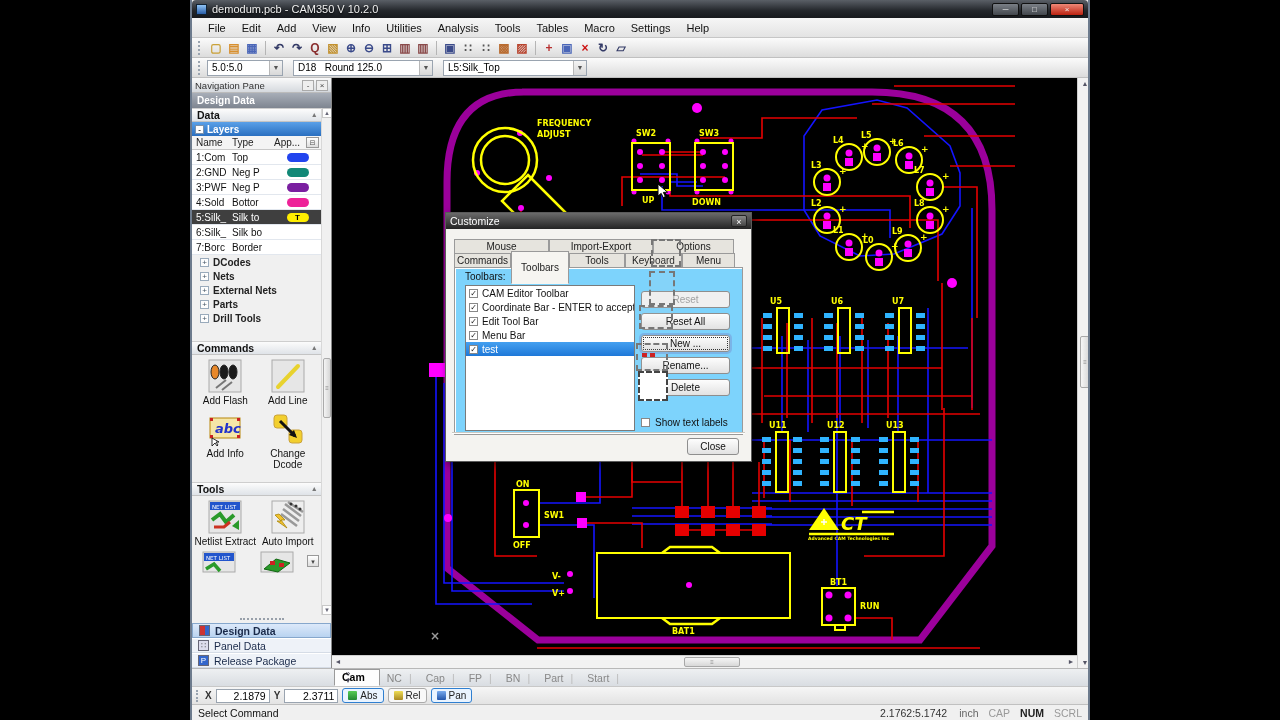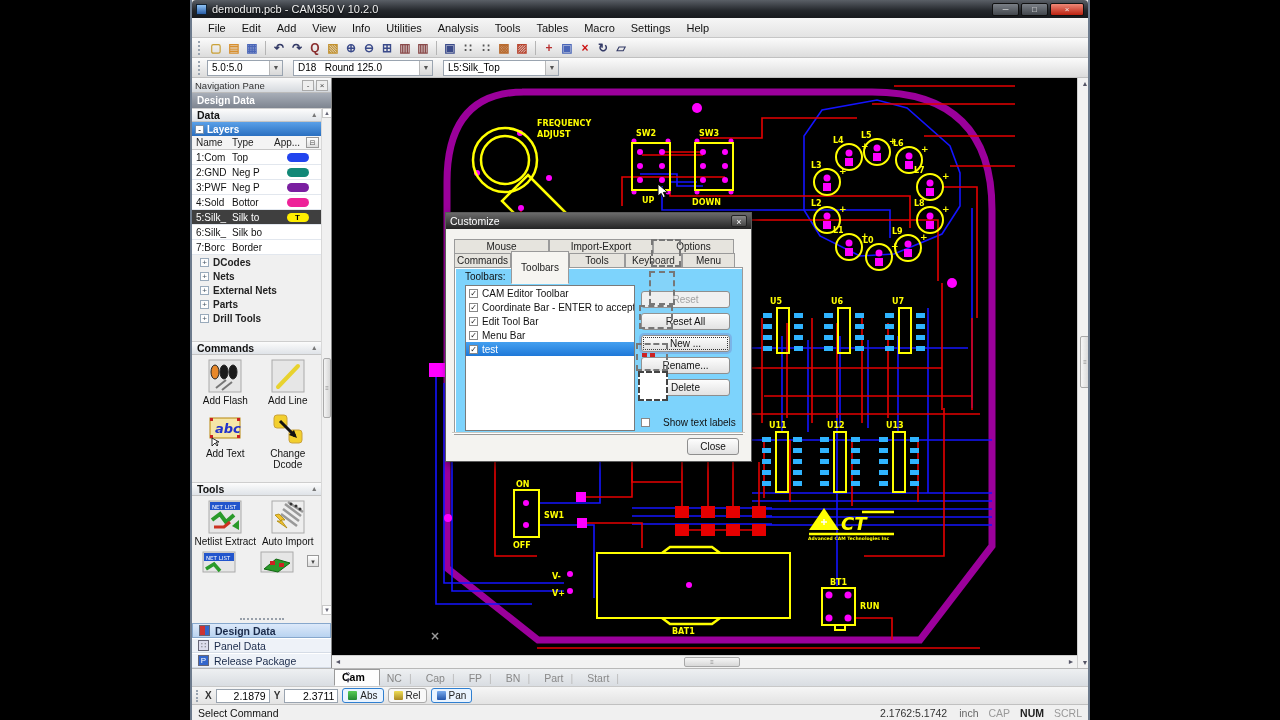--- a/index.html
+++ b/index.html
@@ -136,21 +136,21 @@
   .ditem { height:14px; display:flex; align-items:center; gap:4px; padding-left:3px; font-size:10px;
            white-space:nowrap; color:#111; }
   .ditem.sel { background:linear-gradient(#44a0f0,#1e78d8); color:#fff; }
   .cb { width:9px; height:9px; border:1px solid #888; background:#fff; font-size:8px; line-height:8px;
         text-align:center; color:#222; flex:none; }
   .dbtn { position:absolute; left:186px; width:89px; height:17px; background:linear-gradient(#fdfdfd,#e2e2e2);
           border:1px solid #8e8e8e; border-radius:3px; font-size:10px; color:#111; text-align:center;
           line-height:15px; }
   .dbtn.disabled { color:#a2a2a2; background:#f0f0f0; }
   .dbtn.focus { box-shadow:0 0 0 2px #7ab4e8; outline:1px dotted #333; outline-offset:-3px; }
-  .dchk { position:absolute; left:186px; top:149px; display:flex; align-items:center; gap:13px; font-size:10px; color:#111; }
+  .dchk { position:absolute; left:186px; top:149px; display:flex; align-items:center; gap:5px; font-size:10px; color:#111; }
   .dlg-close { position:absolute; right:12px; bottom:6px; width:52px; height:17px;
                background:linear-gradient(#fdfdfd,#e2e2e2); border:1px solid #8e8e8e; border-radius:3px;
                font-size:10px; text-align:center; line-height:15px; color:#111; }
   .dlg-sep { position:absolute; left:6px; right:6px; bottom:27px; border-top:1px solid #cac8c2;
              border-bottom:1px solid #fff; }
   .art { position:absolute; border:2px dashed #777; z-index:30; background:rgba(220,220,220,.08); }
   .art.white { background:#fff; border-color:#444; }
   .art .rb { position:absolute; width:5px; height:4px; background:#c22; }
 
   
@@ -297,21 +297,21 @@
   <div class="tb">
     <span class="tb-grip"></span>
     <span class="combo" style="width:76px">
       <span class="cv">5.0:5.0</span>
       <span class="ca">▼</span>
     </span>
     <span class="combo" style="width:140px">
       <span class="cv">D18   Round 125.0</span>
       <span class="ca">▼</span>
     </span>
-    <span class="combo" style="width:116px">
+    <span class="combo" style="width:144px">
       <span class="cv">L5:Silk_Top</span>
       <span class="ca">▼</span>
     </span>
   </div>
 
   <div class="work">
 
     <div class="navpane">
       <div class="np-head">
         <span class="t">Navigation Pane</span>
@@ -446,21 +446,21 @@
             <div class="cmd-item">
               <svg width="34" height="34" viewBox="0 0 34 34">
                 <rect x="2" y="6" width="30" height="20" fill="#f5e6a8" stroke="#b8860b"></rect>
                 <rect x="2" y="6" width="3" height="3" fill="#c22"></rect>
                   <rect x="29" y="6" width="3" height="3" fill="#c22"></rect>
                 <rect x="2" y="23" width="3" height="3" fill="#c22"></rect>
                   <rect x="29" y="23" width="3" height="3" fill="#c22"></rect>
                 <text x="7" y="21" font-size="13" font-style="italic" font-weight="bold" fill="#2233cc" font-family="'DejaVu Sans',sans-serif">abc</text>
                 <polygon points="4,26 4,34 7,31 9,34 10,33 8,30 11,30" fill="#fff" stroke="#000" stroke-width="0.8"></polygon>
               </svg>
-              <span class="lbl">Add Text</span>
+              <span class="lbl">Add Info</span>
             </div>
             <div class="cmd-item">
               <svg width="34" height="34" viewBox="0 0 34 34">
                 <rect x="3" y="3" width="13" height="13" rx="3" fill="#f2cf2e" stroke="#caa23a"></rect>
                 <rect x="18" y="18" width="13" height="13" rx="3" fill="#f2cf2e" stroke="#caa23a"></rect>
                 <line x1="9" y1="9" x2="24" y2="24" stroke="#111" stroke-width="3"></line>
                 <polygon points="26,26 18,23 23,18" fill="#111"></polygon>
               </svg>
               <span class="lbl">Change Dcode</span>
             </div>

